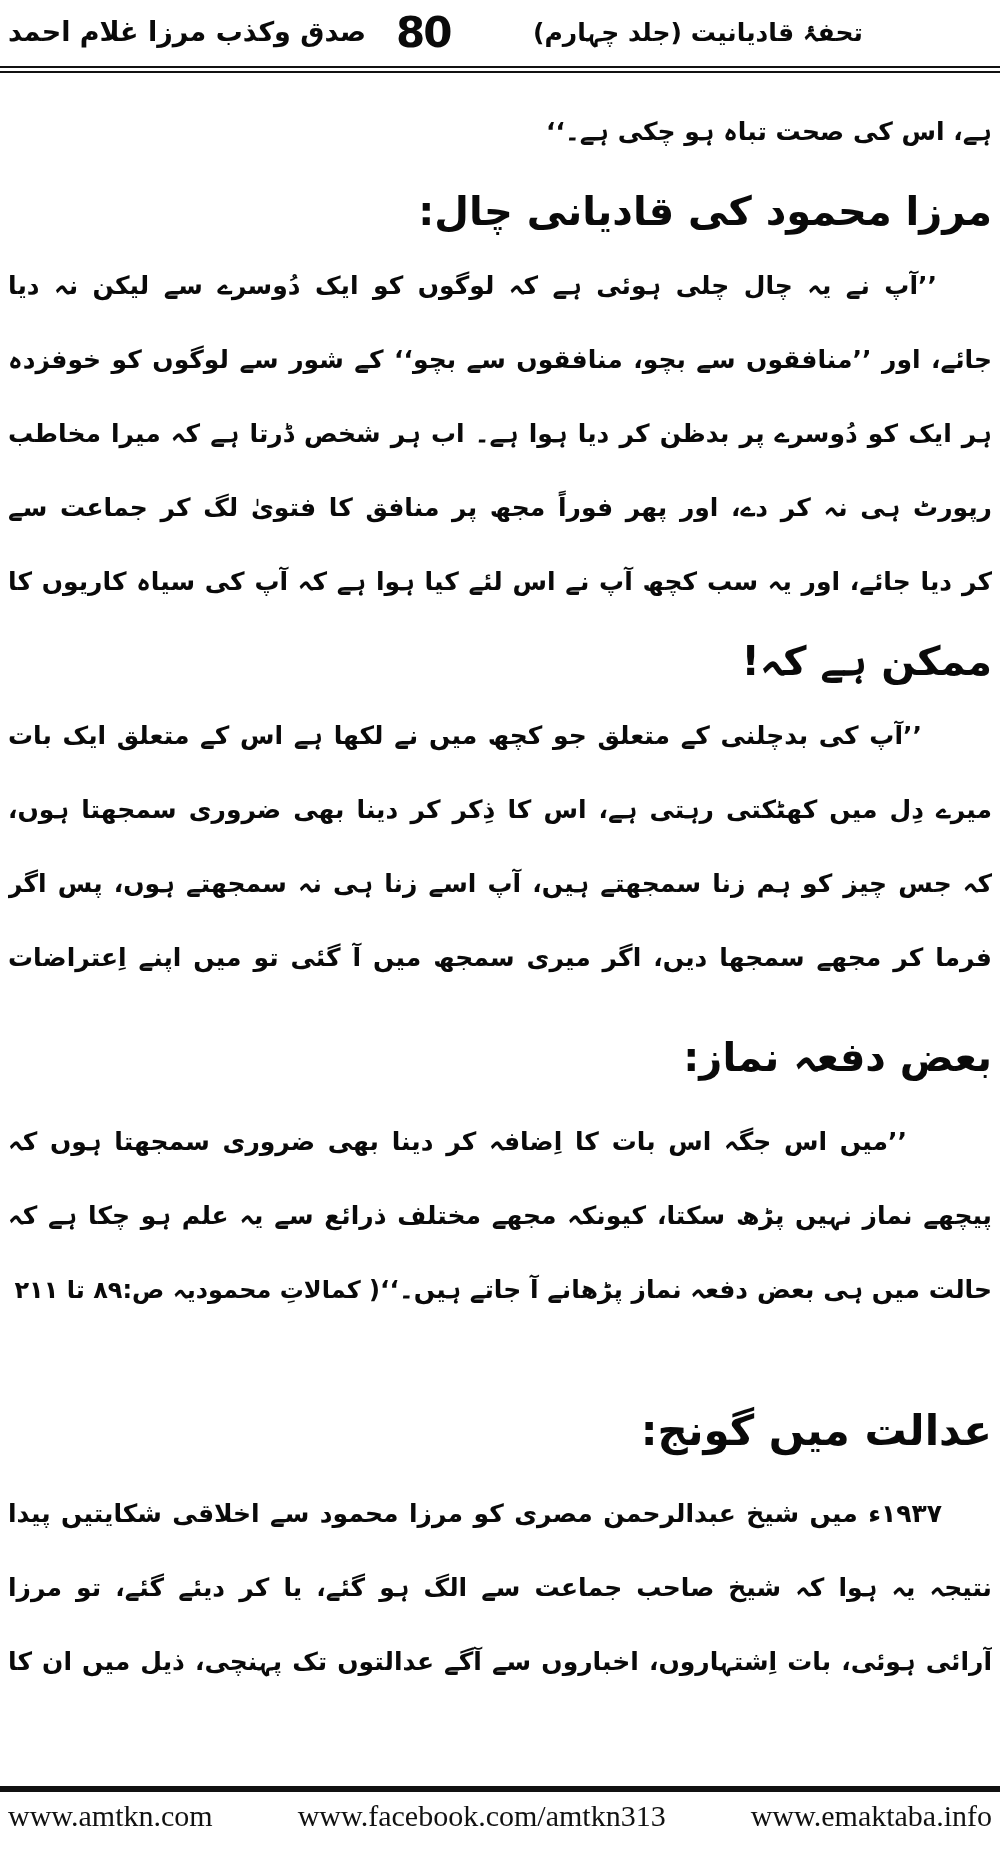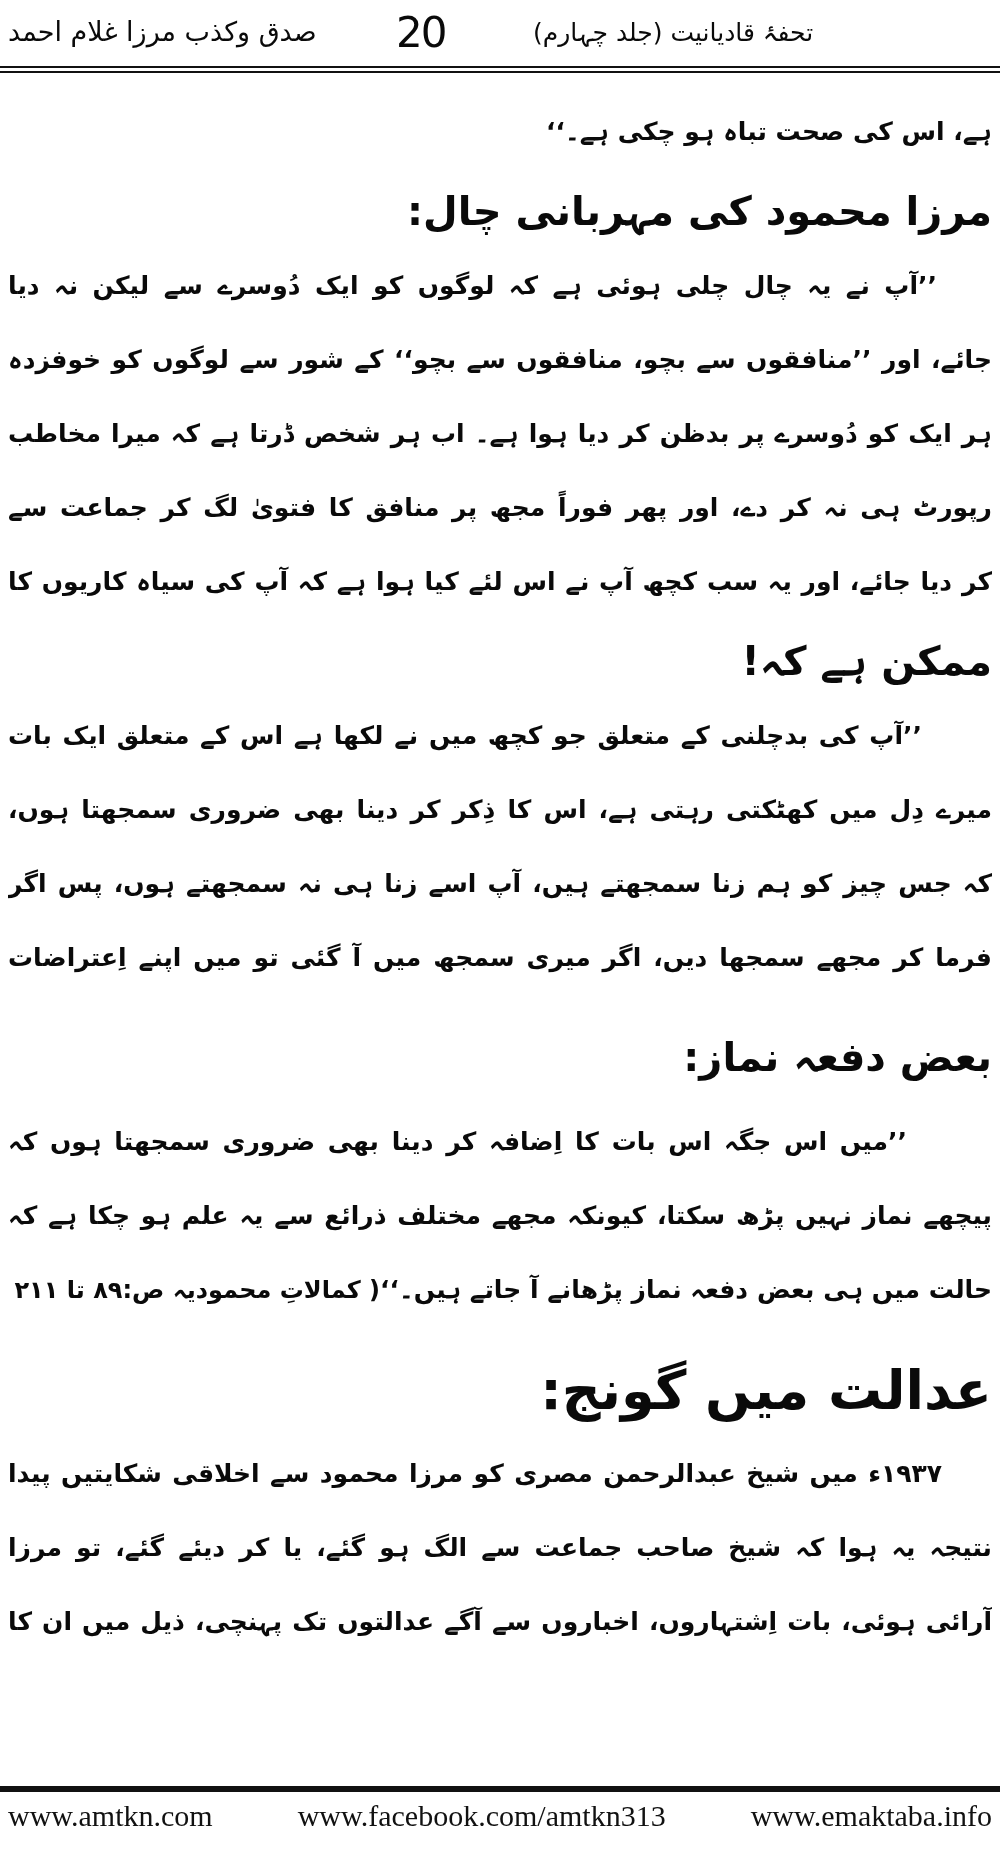--- a/index.html
+++ b/index.html
@@ -7,21 +7,21 @@
     position: relative;
     width: 1000px;
     height: 1850px;
     background: #ffffff;
     color: #0a0a0a;
     overflow: hidden;
     font-family: "DejaVu Sans", sans-serif;
   }
 
   
-  .hdr { position: relative; height: 66px; font-weight: normal; }
+  .hdr { position: relative; height: 66px; font-weight: bold; }
   .hdr-left  { position: absolute; left: 8px;  top: 16px; font-size: 27px; direction: rtl; white-space: nowrap; }
   .hdr-num   { position: absolute; left: 396px; top: 8px; font-size: 42px; letter-spacing: -2px; }
   .hdr-right { position: absolute; left: 520px; top: 18px; font-size: 25px; direction: rtl; white-space: nowrap; margin-left: 13px; }
   .rule-double { height: 3px; border-top: 2px solid #111; border-bottom: 2px solid #111; width: 100%; }
 
   
   .body-txt {
     direction: rtl;
     padding: 22px 8px 0 8px;
     font-weight: bold;
@@ -43,21 +43,21 @@
   .u-heading {
     font-size: 40px;
     font-weight: bold;
     text-align: right;
     margin: 16px 0 12px 0;
     line-height: 52px;
     height: 52px;
   }
   .u-heading.h2 { }
   .u-heading.h3 { margin-top: 36px; margin-bottom: 22px; }
-  .u-heading.h4 { margin-top: 36px; margin-bottom: 18px; font-size: 54px; line-height: 56px; height: 56px; }
+  .u-heading.h4 { margin-top: 76px; margin-bottom: 18px; font-size: 42px; line-height: 56px; height: 56px; }
 
   .ref-row {
     display: flex;
     justify-content: space-between;
     align-items: baseline;
     height: 74px;
     line-height: 74px;
     overflow: hidden;
   }
   .ref-row .quote-end { font-size: 25px; white-space: nowrap; }
@@ -77,30 +77,30 @@
     align-items: flex-end;
   }
 </style>
 </head>
 <body>
 
 <div class="page">
 
   <div class="hdr">
     <span class="hdr-left">صدق وکذب مرزا غلام احمد</span>
-    <span class="hdr-num">20</span>
+    <span class="hdr-num">80</span>
     <span class="hdr-right">تحفۂ قادیانیت (جلد چہارم)</span>
   </div>
   <div class="rule-double"></div>
 
   <div class="body-txt">
 
     <div class="u-line end">ہے، اس کی صحت تباہ ہو چکی ہے۔‘‘</div>
 
-    <div class="u-heading">مرزا محمود کی مہربانی چال:</div>
+    <div class="u-heading">مرزا محمود کی قادیانی چال:</div>
 
     <div class="u-line full ind-a">’’آپ نے یہ چال چلی ہوئی ہے کہ لوگوں کو ایک دُوسرے سے لیکن نہ دیا</div>
     <div class="u-line full">جائے، اور ’’منافقوں سے بچو، منافقوں سے بچو‘‘ کے شور سے لوگوں کو خوفزدہ کیا ہوا ہے، اور</div>
     <div class="u-line full">ہر ایک کو دُوسرے پر بدظن کر دیا ہوا ہے۔ اب ہر شخص ڈرتا ہے کہ میرا مخاطب کہیں میری</div>
     <div class="u-line full">رپورٹ ہی نہ کر دے، اور پھر فوراً مجھ پر منافق کا فتویٰ لگ کر جماعت سے اِخراج کا اعلان</div>
     <div class="u-line full">کر دیا جائے، اور یہ سب کچھ آپ نے اس لئے کیا ہوا ہے کہ آپ کی سیاہ کاریوں کا لوگوں کو</div>
 
     <div class="u-heading h2">ممکن ہے کہ!</div>
 
     <div class="u-line full ind-b">’’آپ کی بدچلنی کے متعلق جو کچھ میں نے لکھا ہے اس کے متعلق ایک بات</div>

